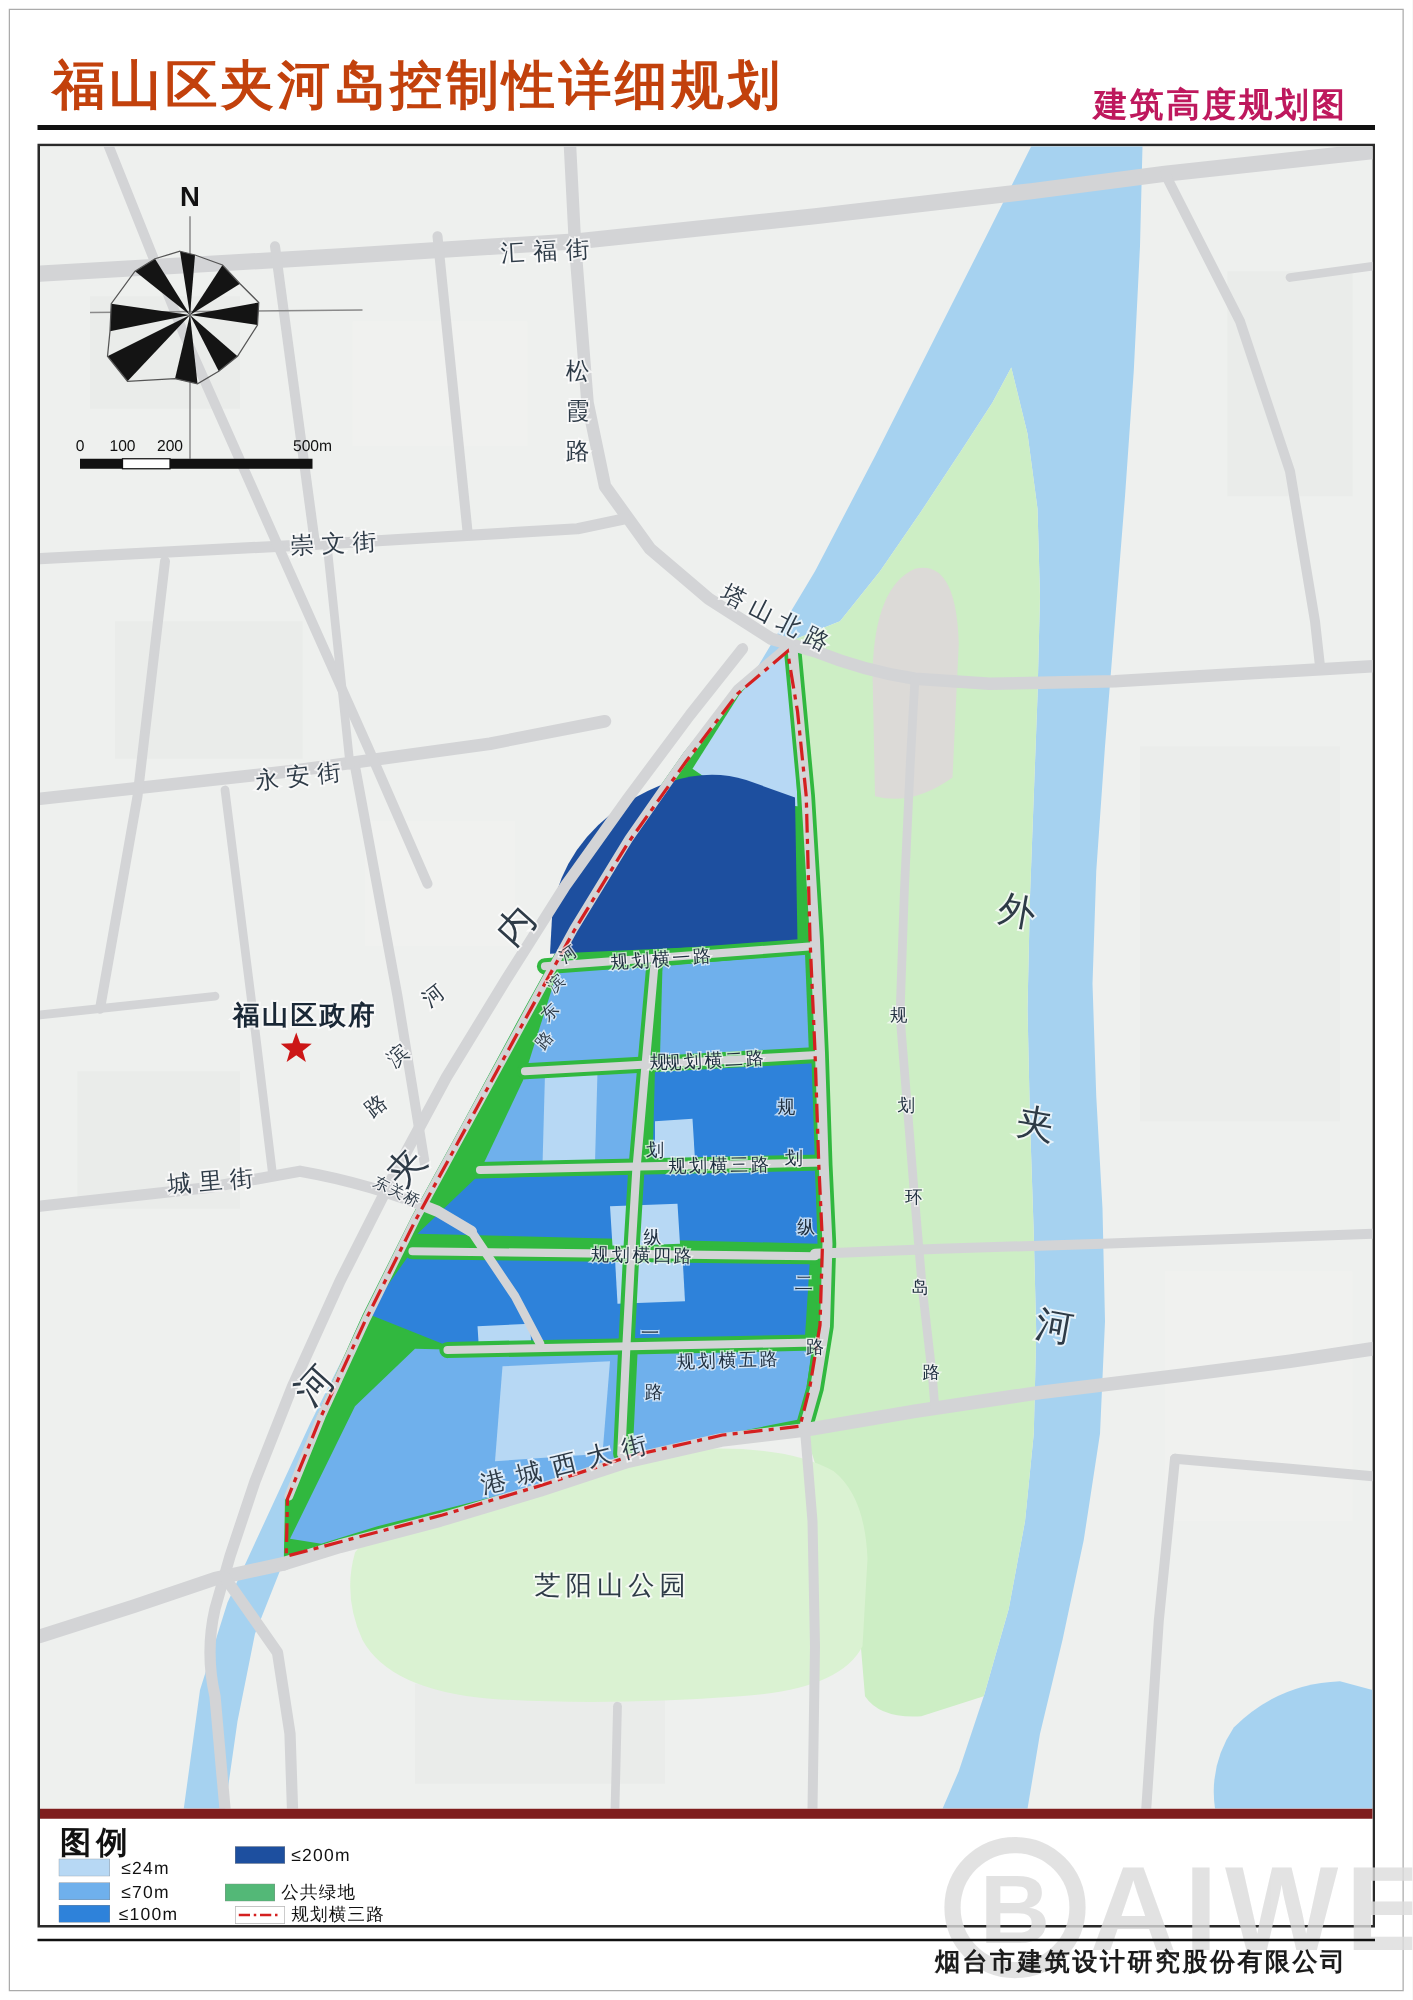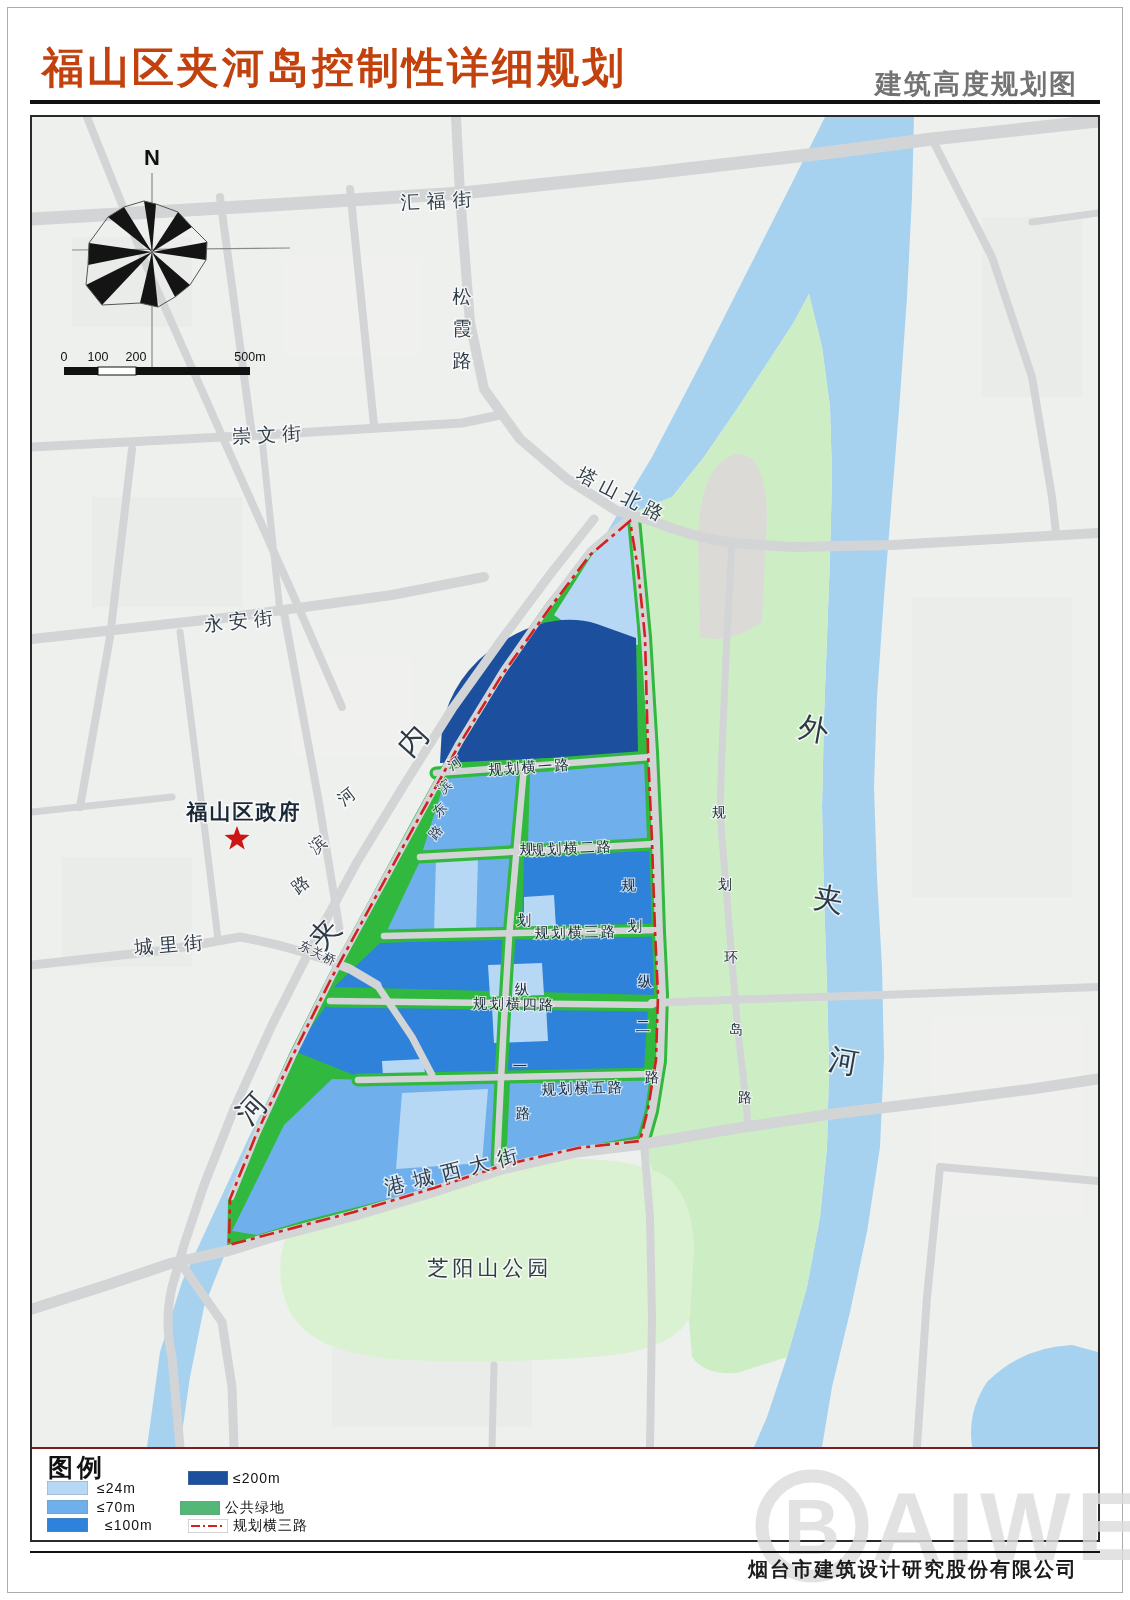--- a/index.html
+++ b/index.html
@@ -3,26 +3,26 @@
 <meta charset="utf-8">
 <style>
   html,body{margin:0;padding:0;}
   body{width:1130px;height:1600px;position:relative;background:#ffffff;
        font-family:"Liberation Sans", sans-serif;overflow:hidden;}
   .page-border{position:absolute;left:7px;top:7px;right:7px;bottom:7px;
        border:1px solid #ababab;pointer-events:none;z-index:0;}
   .hdr-title{position:absolute;left:42px;top:40px;font-size:42px;font-weight:bold;
        letter-spacing:3px;color:#c2410c;z-index:2;}
   .hdr-sub{position:absolute;right:52px;top:66px;font-size:27px;font-weight:bold;
-       letter-spacing:2px;color:#737373;z-index:2;}
+       letter-spacing:2px;color:#be185d;z-index:2;}
   .hdr-line{position:absolute;left:30px;top:100px;width:1070px;height:4px;background:#111;z-index:2;}
   .map-frame{position:absolute;left:30px;top:115px;width:1070px;height:1427px;
        border:2px solid #2a2a2a;box-sizing:border-box;background:#eef0ee;z-index:1;}
   .legend-strip{position:absolute;left:0;top:1330px;width:100%;height:93px;
-       background:#ffffff;border-top:2px solid #7f1d1d;box-sizing:border-box;}
+       background:#ffffff;border-top:8px solid #7f1d1d;box-sizing:border-box;}
   .legend-title{position:absolute;left:16px;top:2px;font-size:25px;font-weight:bold;
        letter-spacing:4px;color:#111;}
   .lrow{position:absolute;display:flex;align-items:center;justify-content:center;}
   .lrow .lab{font-size:14px;color:#111;letter-spacing:1px;white-space:nowrap;}
   .l-sw{display:block;}
   .bottom-line2{position:absolute;left:30px;top:1551px;width:1070px;height:2px;background:#111;z-index:6;}
   .company{position:absolute;right:52px;top:1556px;font-size:20px;font-weight:bold;
        letter-spacing:2px;color:#1c1c1c;z-index:7;text-align:center;}
   .watermark{position:absolute;left:750px;top:1448px;width:380px;height:152px;z-index:5;opacity:.8;}
   svg text{user-select:none;}
@@ -225,21 +225,21 @@
     <div class="lrow" style="left:15px;top:50px">
       <svg class="l-sw" width="41" height="14">
           <rect x="0" y="0" width="41" height="14" stroke="#888" stroke-width="0.6" fill="#6fb0ec"></rect>
         </svg>
       <span class="lab" style="margin-left:9px">≤70m</span>
     </div>
     <div class="lrow" style="left:15px;top:68px">
       <svg class="l-sw" width="41" height="14">
           <rect x="0" y="0" width="41" height="14" stroke="#888" stroke-width="0.6" fill="#2e82da"></rect>
         </svg>
-      <span class="lab" style="margin-left:17px">≤100m</span>
+      <span class="lab" style="margin-left:7px">≤100m</span>
     </div>
     <div class="lrow" style="left:156px;top:21px">
       <svg class="l-sw" width="40" height="14">
           <rect x="0" y="0" width="40" height="14" stroke="#888" stroke-width="0.6" fill="#1d4f9f"></rect>
         </svg>
       <span class="lab" style="margin-left:5px">≤200m</span>
     </div>
     <div class="lrow" style="left:148px;top:50px">
       <svg class="l-sw" width="40" height="14">
           <rect x="0" y="0" width="40" height="14" stroke="#888" stroke-width="0.6" fill="#53b877"></rect>

